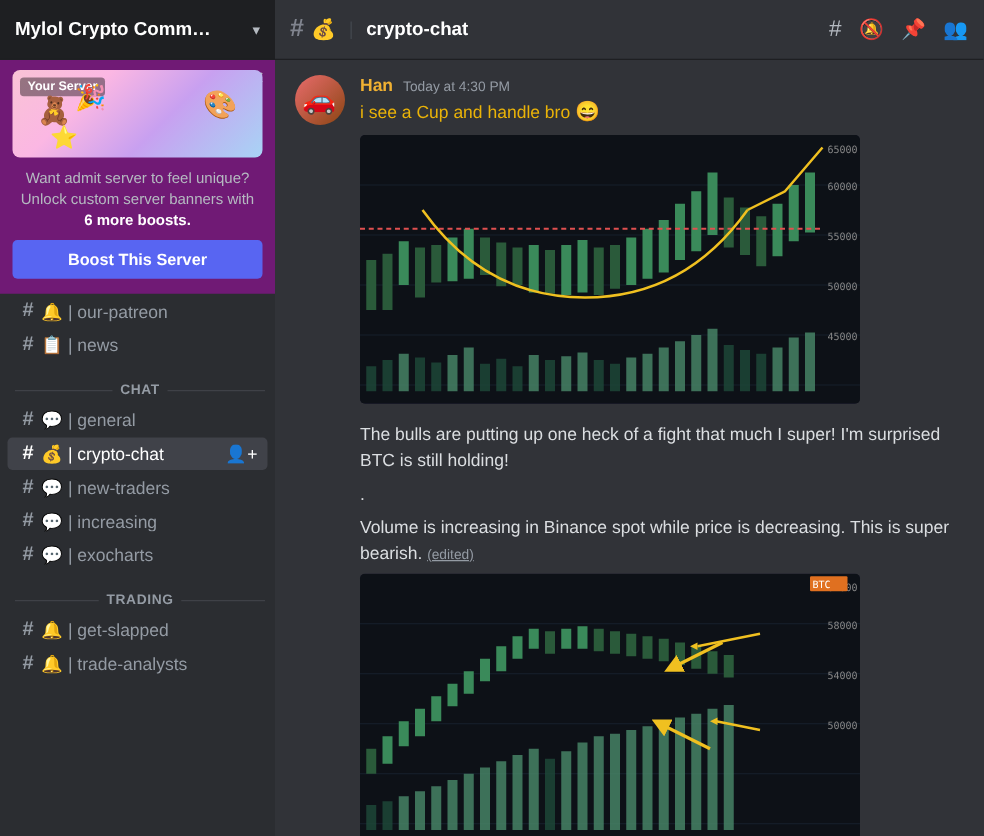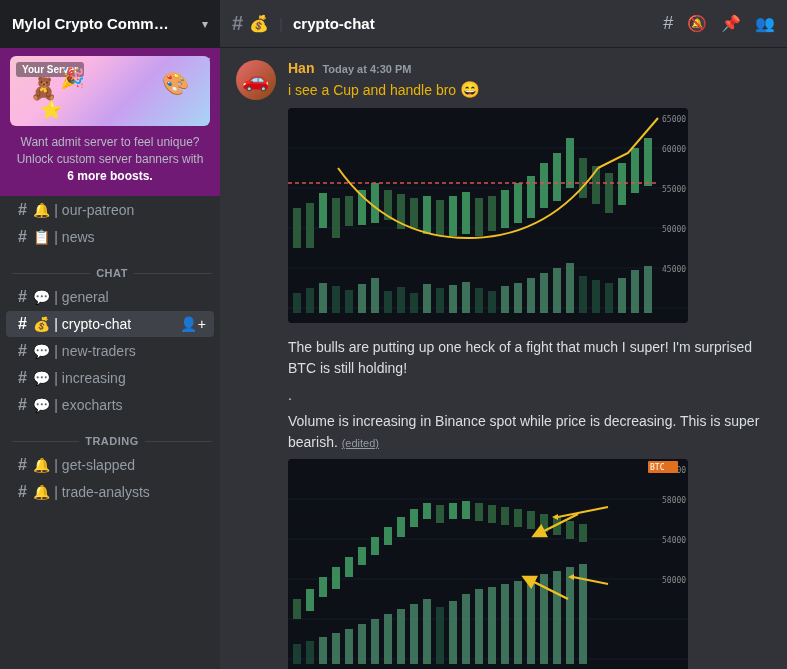--- a/index.html
+++ b/index.html
@@ -52,21 +52,21 @@
     
     .chat-area { flex: 1; overflow-y: auto; padding: 12px 16px; display: flex; flex-direction: column; gap: 8px; }
     .chat-area::-webkit-scrollbar { width: 6px; }
     .chat-area::-webkit-scrollbar-thumb { background: #1e1f22; border-radius: 3px; }
 
     .message { display: flex; gap: 12px; }
     .avatar-img { width: 40px; height: 40px; border-radius: 50%; background: linear-gradient(135deg, #e96c6c, #8b4513); display: flex; align-items: center; justify-content: center; font-size: 18px; }
     .msg-content { flex: 1; }
     .msg-header { display: flex; align-items: baseline; gap: 8px; margin-bottom: 2px; }
     .msg-author { color: #f0b132; font-weight: 600; font-size: 14px; }
-    .msg-time { color: #949ba4; font-size: 11px; font-weight: bold; }
+    .msg-time { color: #949ba4; font-size: 11px; }
     .msg-text { color: #eab308; font-size: 14px; line-height: 1.5; }
     .msg-text .emoji { font-size: 16px; }
     .msg-text .edited { color: #949ba4; font-size: 11px; text-decoration: underline; }
 
     
     .chart-container { margin: 6px 0; border-radius: 4px; overflow: hidden; width: 400px; height: 215px; background: #1a1a2e; position: relative; }
     .chart-svg { width: 100%; height: 100%; }
 
     
     .msg-continuation { padding-left: 52px; }
@@ -90,20 +90,21 @@
 
       <span style="font-size:22px; position:absolute; left:20px; top:20px;">🧸</span>
       <span style="font-size:20px; position:absolute; left:50px; top:10px;">🎉</span>
       <span style="font-size:22px; position:absolute; right:20px; top:15px;">🎨</span>
       <span style="font-size:18px; position:absolute; left:30px; bottom:5px;">⭐</span>
     </div>
     <div class="boost-text">
       <span>Want admit server to feel unique? Unlock custom server banners with</span><br>
       <strong>6 more boosts.</strong>
     </div>
+    <button class="boost-button">Boost This Server</button>
   </div>
 
   <div class="channel-list">
 
     <div class="channel-item">
       <span class="ch-hash">#</span>
       <span class="ch-icon">🔔</span>
       <span class="ch-name">| our-patreon</span>
     </div>
     <div class="channel-item">

